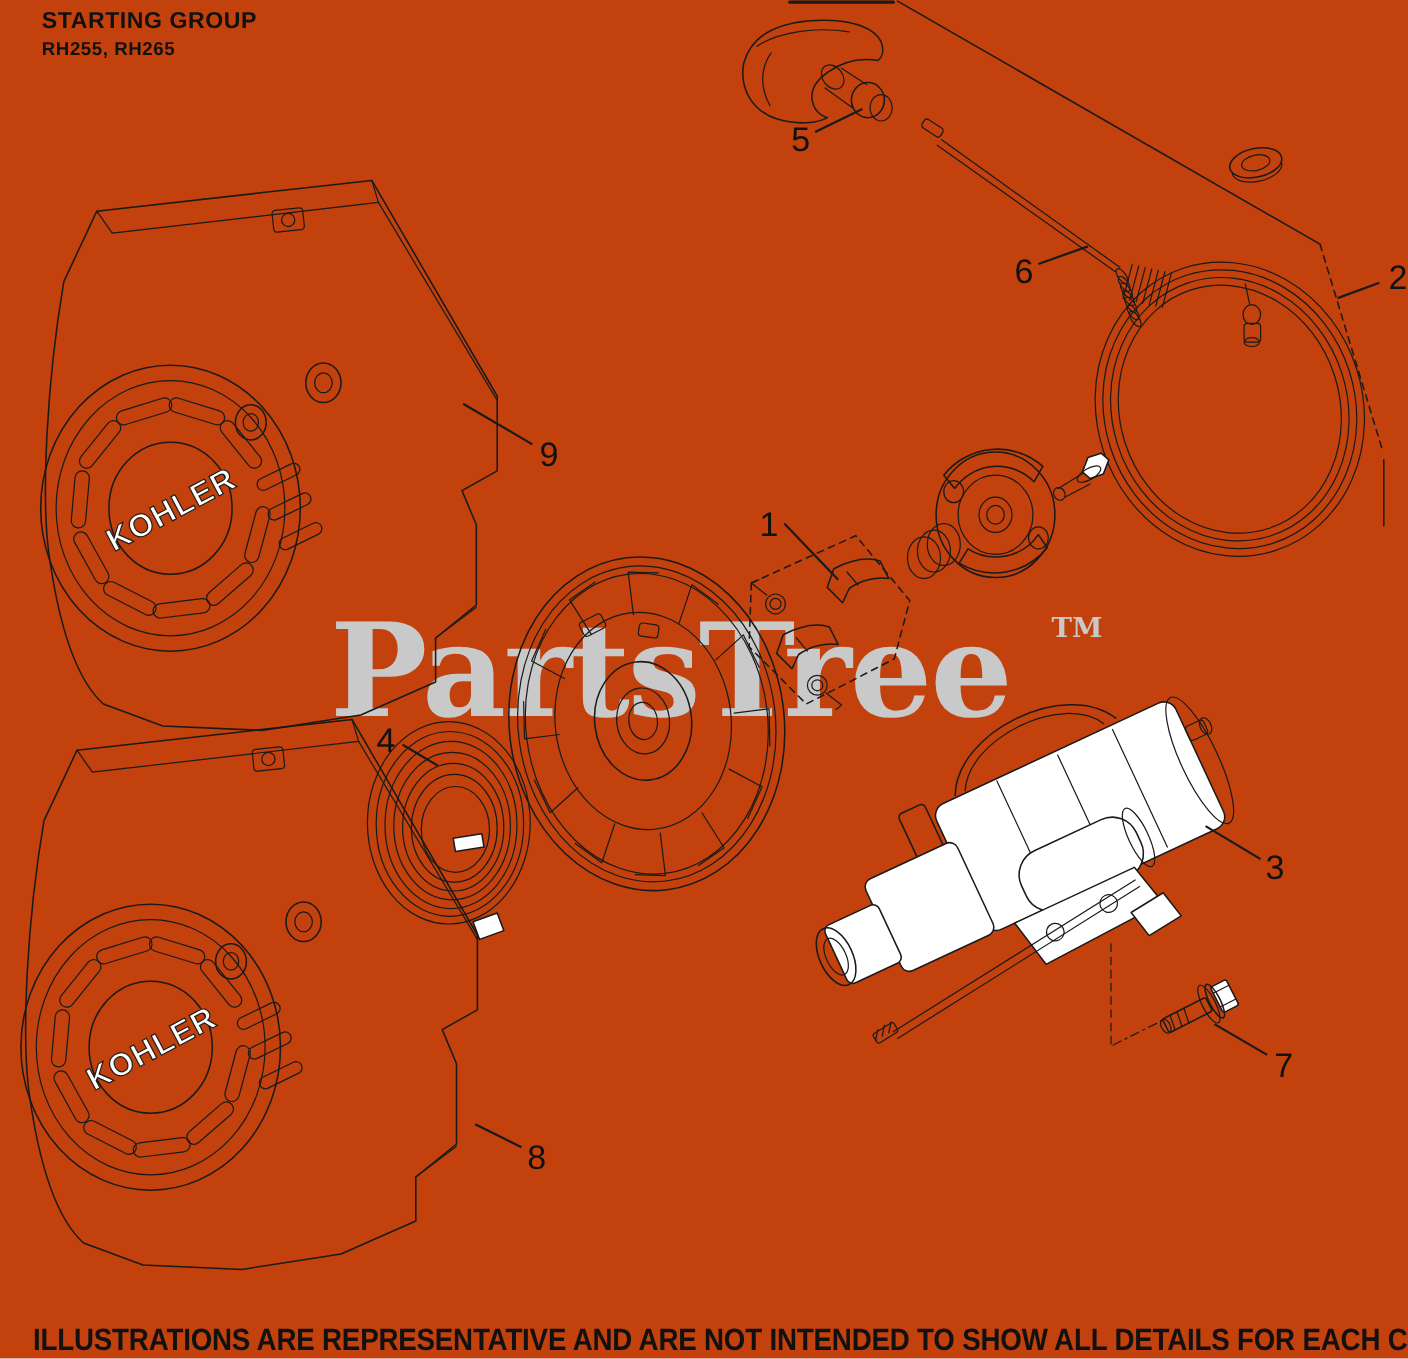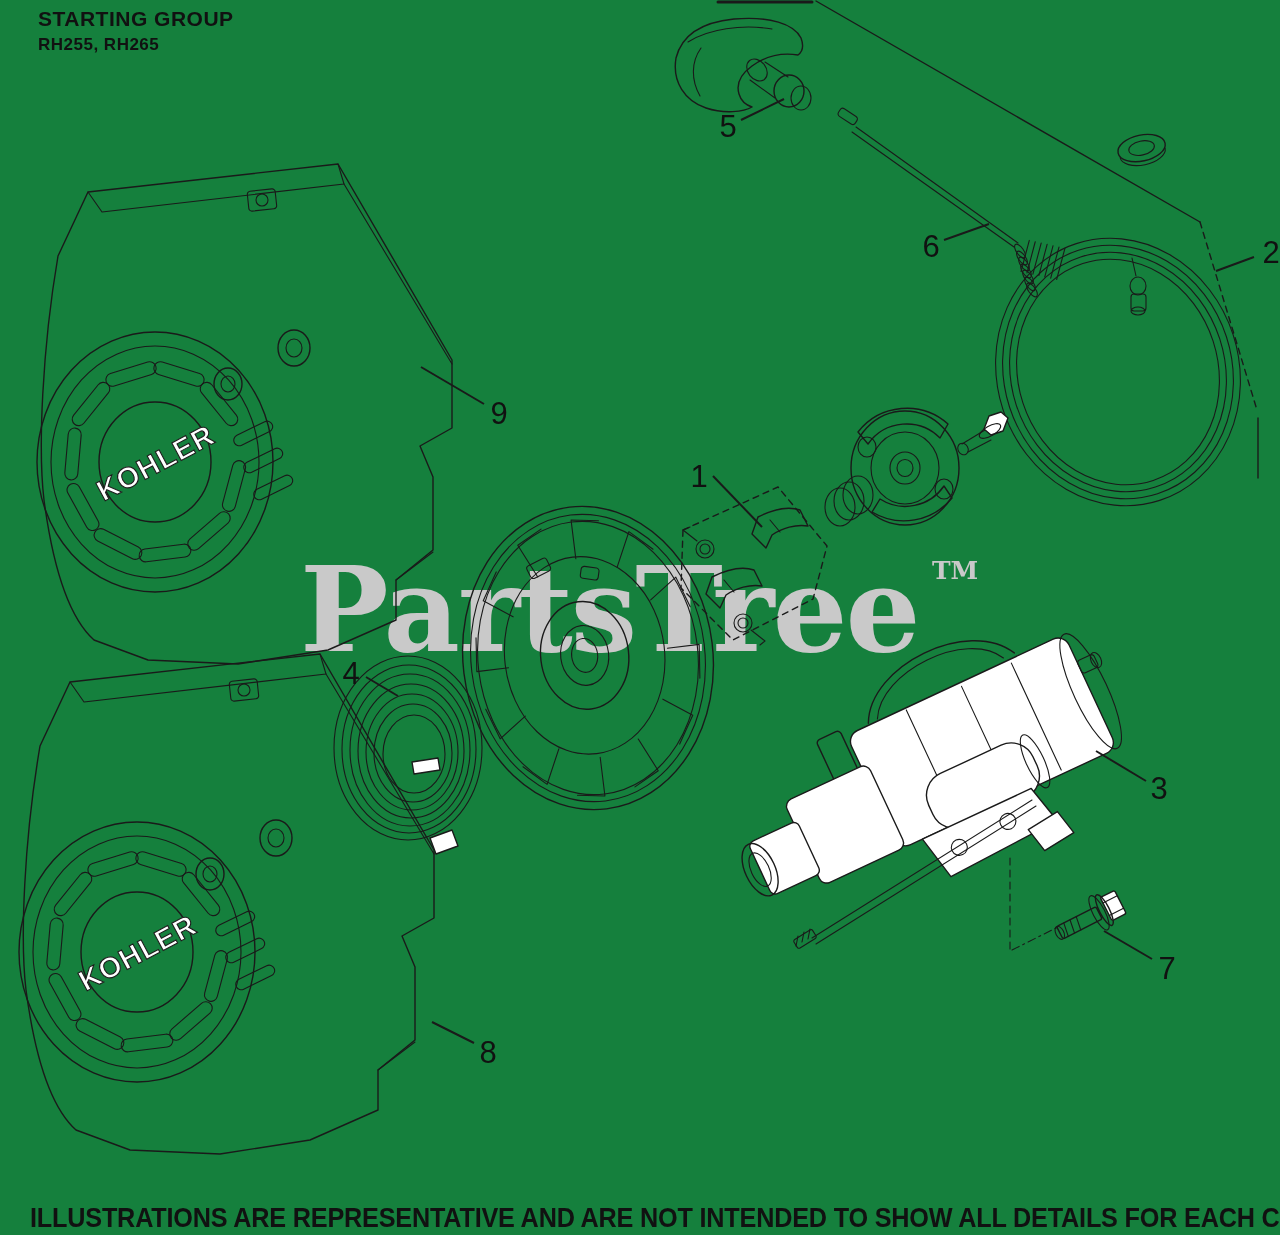--- a/index.html
+++ b/index.html
@@ -1,30 +1,30 @@
 <!DOCTYPE html>
 <html><head>
 <meta charset="utf-8">
 <style>
   html,body{margin:0;padding:0;background:#fff;}
   .canvas{
-    position:relative;width:1280px;height:1235px;background:#15803d;overflow:hidden;
+    position:relative;width:1280px;height:1235px;background:#c2410c;overflow:hidden;
     font-family:"Liberation Sans",sans-serif;color:#111;
   }
   .hdr{position:absolute;left:38px;top:6px;z-index:3;}
   .hdr .t1{font-size:21px;font-weight:bold;letter-spacing:.5px;line-height:26px;}
   .hdr .t2{font-size:17px;font-weight:bold;letter-spacing:.5px;line-height:26px;}
   .wm{
     position:absolute;left:300px;top:540px;z-index:1;
     font-family:"DejaVu Serif","Liberation Serif",serif;
     font-weight:bold;font-size:118px;letter-spacing:-2px;color:#c9c9c9;
     user-select:none;white-space:nowrap;
   }
   .wm-tm{
-    position:absolute;left:932px;top:556px;z-index:1;
+    position:absolute;left:956px;top:556px;z-index:1;
     font-family:"DejaVu Serif","Liberation Serif",serif;
     font-weight:bold;font-size:25px;color:#c9c9c9;
   }
   .ftr{
     position:absolute;left:30px;top:1202px;z-index:3;
     font-size:28px;font-weight:bold;white-space:nowrap;
     transform:scaleX(0.90);transform-origin:left center;letter-spacing:-0.2px;
   }
   svg.diagram{position:absolute;left:0;top:0;z-index:2;}
   svg.diagram *{vector-effect:non-scaling-stroke;}

